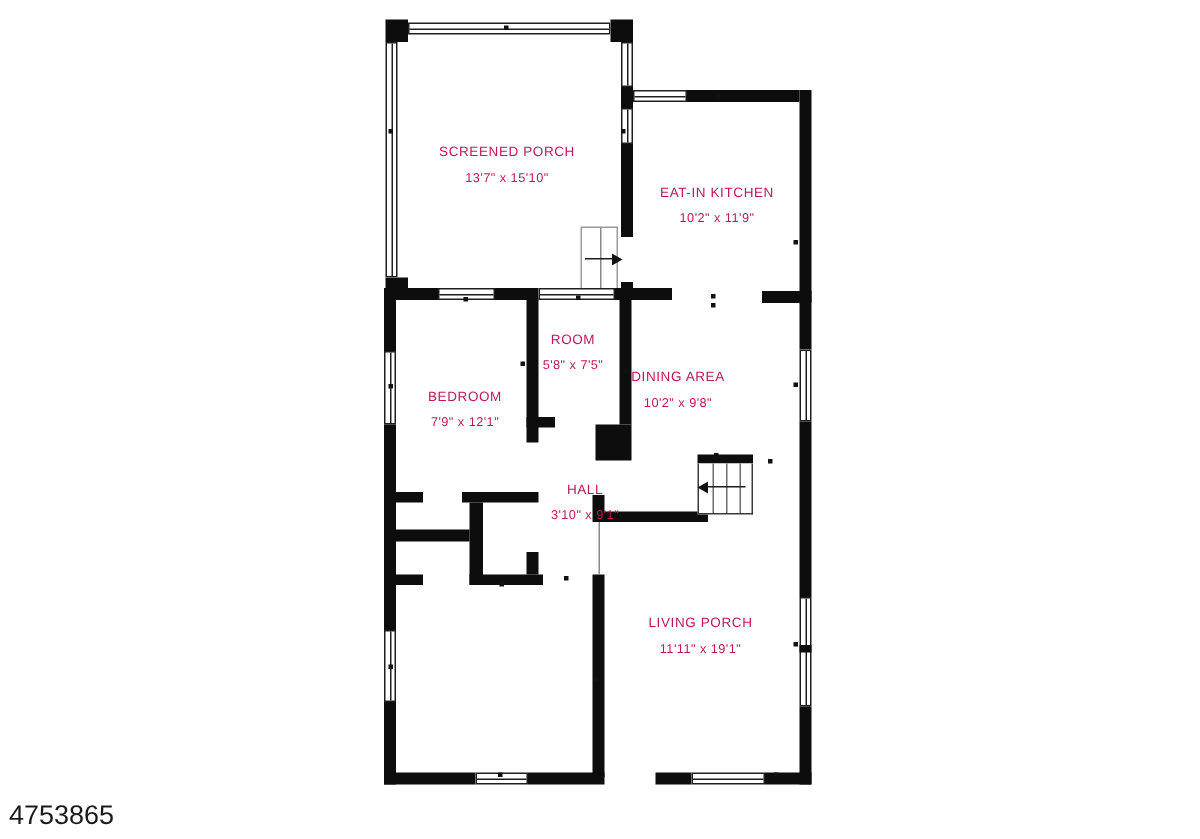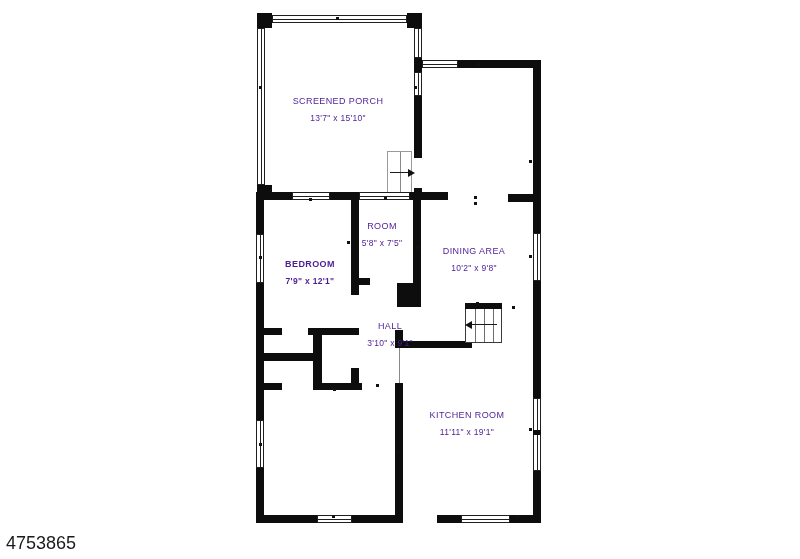--- a/index.html
+++ b/index.html
@@ -13,21 +13,21 @@
   .tick{position:absolute;width:3px;height:3px;background:#111;}
   .stairs{position:absolute;border-left:1px solid #3a3a3a;border-right:1px solid #3a3a3a;
           border-bottom:1px solid #3a3a3a;box-sizing:border-box;background:#fff;}
   .sline{position:absolute;top:0;bottom:0;width:1px;background:#6d6d6d;}
   .steps{position:absolute;border:1px solid #9a9a9a;box-sizing:border-box;background:#fff;}
   .aline{position:absolute;height:1px;background:#1c1c1c;}
   .ah-left{position:absolute;width:0;height:0;border-top:4px solid transparent;
            border-bottom:4px solid transparent;border-right:7px solid #111;}
   .ah-right{position:absolute;width:0;height:0;border-top:4px solid transparent;
             border-bottom:4px solid transparent;border-left:7px solid #111;}
-  .room-label{position:absolute;transform:translateX(-50%);text-align:center;color:#4c1d95;
+  .room-label{position:absolute;transform:translateX(-50%);text-align:center;color:#be185d;
               white-space:nowrap;}
   .room-name{display:block;font-size:9px;letter-spacing:.4px;}
   .room-dims{display:block;font-size:8.5px;letter-spacing:.3px;margin-top:7px;}
   .watermark{position:absolute;left:6px;top:533px;font-size:18px;color:#1a1a1a;}
 </style>
 </head>
 <body>
 
 <div class="stage">
 
@@ -122,36 +122,40 @@
   <div class="tick" style="left:376px;top:384px;"></div>
   <div class="tick" style="left:333px;top:388px;"></div>
   <div class="tick" style="left:332px;top:515px;"></div>
   <div class="tick" style="left:516px;top:515px;"></div>
   <div class="tick" style="left:259px;top:443px;"></div>
 
   <div class="room-label" style="left:338px;top:96px;">
     <span class="room-name">SCREENED PORCH</span>
     <span class="room-dims">13'7" x 15'10"</span>
   </div>
+  <div class="room-label" style="left:478px;top:123px;">
+    <span class="room-name">EAT-IN KITCHEN</span>
+    <span class="room-dims">10'2" x 11'9"</span>
+  </div>
   <div class="room-label" style="left:382px;top:221px;">
     <span class="room-name">ROOM</span>
     <span class="room-dims">5'8" x 7'5"</span>
   </div>
-  <div class="room-label" style="left:474px;top:246px;">
+  <div class="room-label" style="left:452px;top:246px;">
     <span class="room-name">DINING AREA</span>
     <span class="room-dims">10'2" x 9'8"</span>
   </div>
-  <div class="room-label" style="left:310px;top:259px;font-weight:bold;">
+  <div class="room-label" style="left:310px;top:259px;">
     <span class="room-name">BEDROOM</span>
     <span class="room-dims">7'9" x 12'1"</span>
   </div>
   <div class="room-label" style="left:390px;top:321px;">
     <span class="room-name">HALL</span>
     <span class="room-dims">3'10" x 9'1"</span>
   </div>
   <div class="room-label" style="left:467px;top:410px;">
-    <span class="room-name">KITCHEN ROOM</span>
+    <span class="room-name">LIVING PORCH</span>
     <span class="room-dims">11'11" x 19'1"</span>
   </div>
 
   <div class="watermark">4753865</div>
 
 </div>
 
 </body></html>

